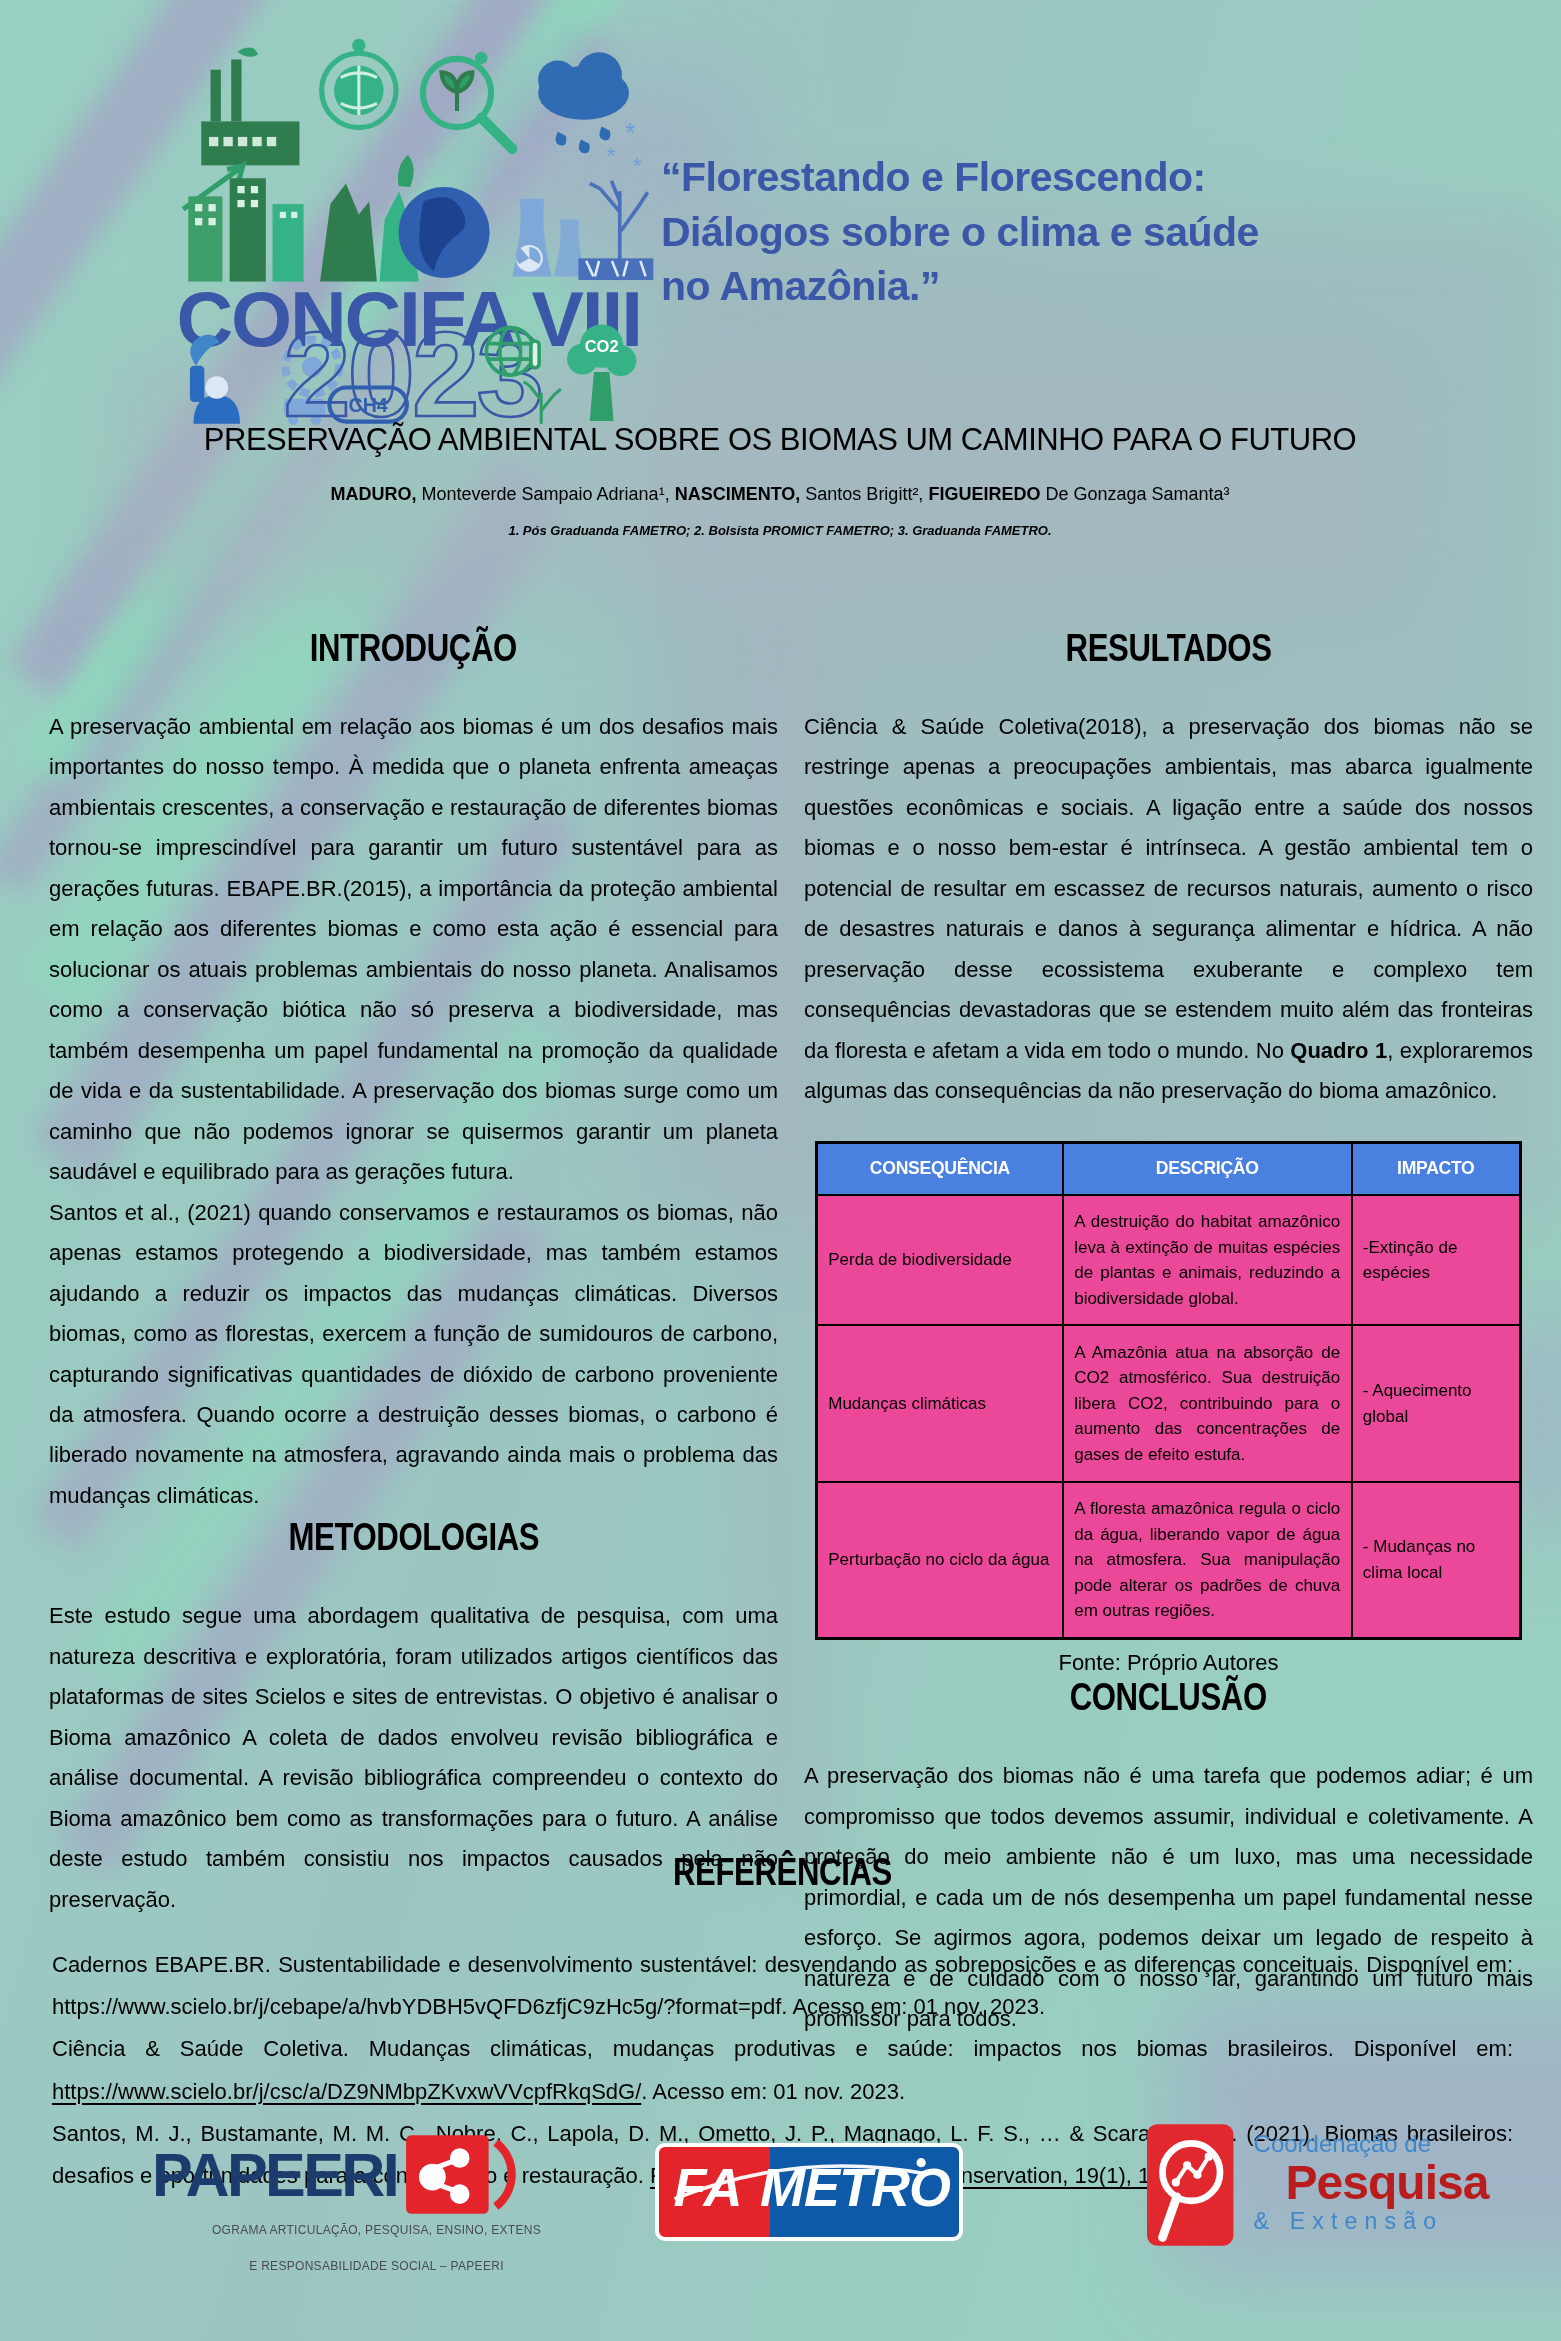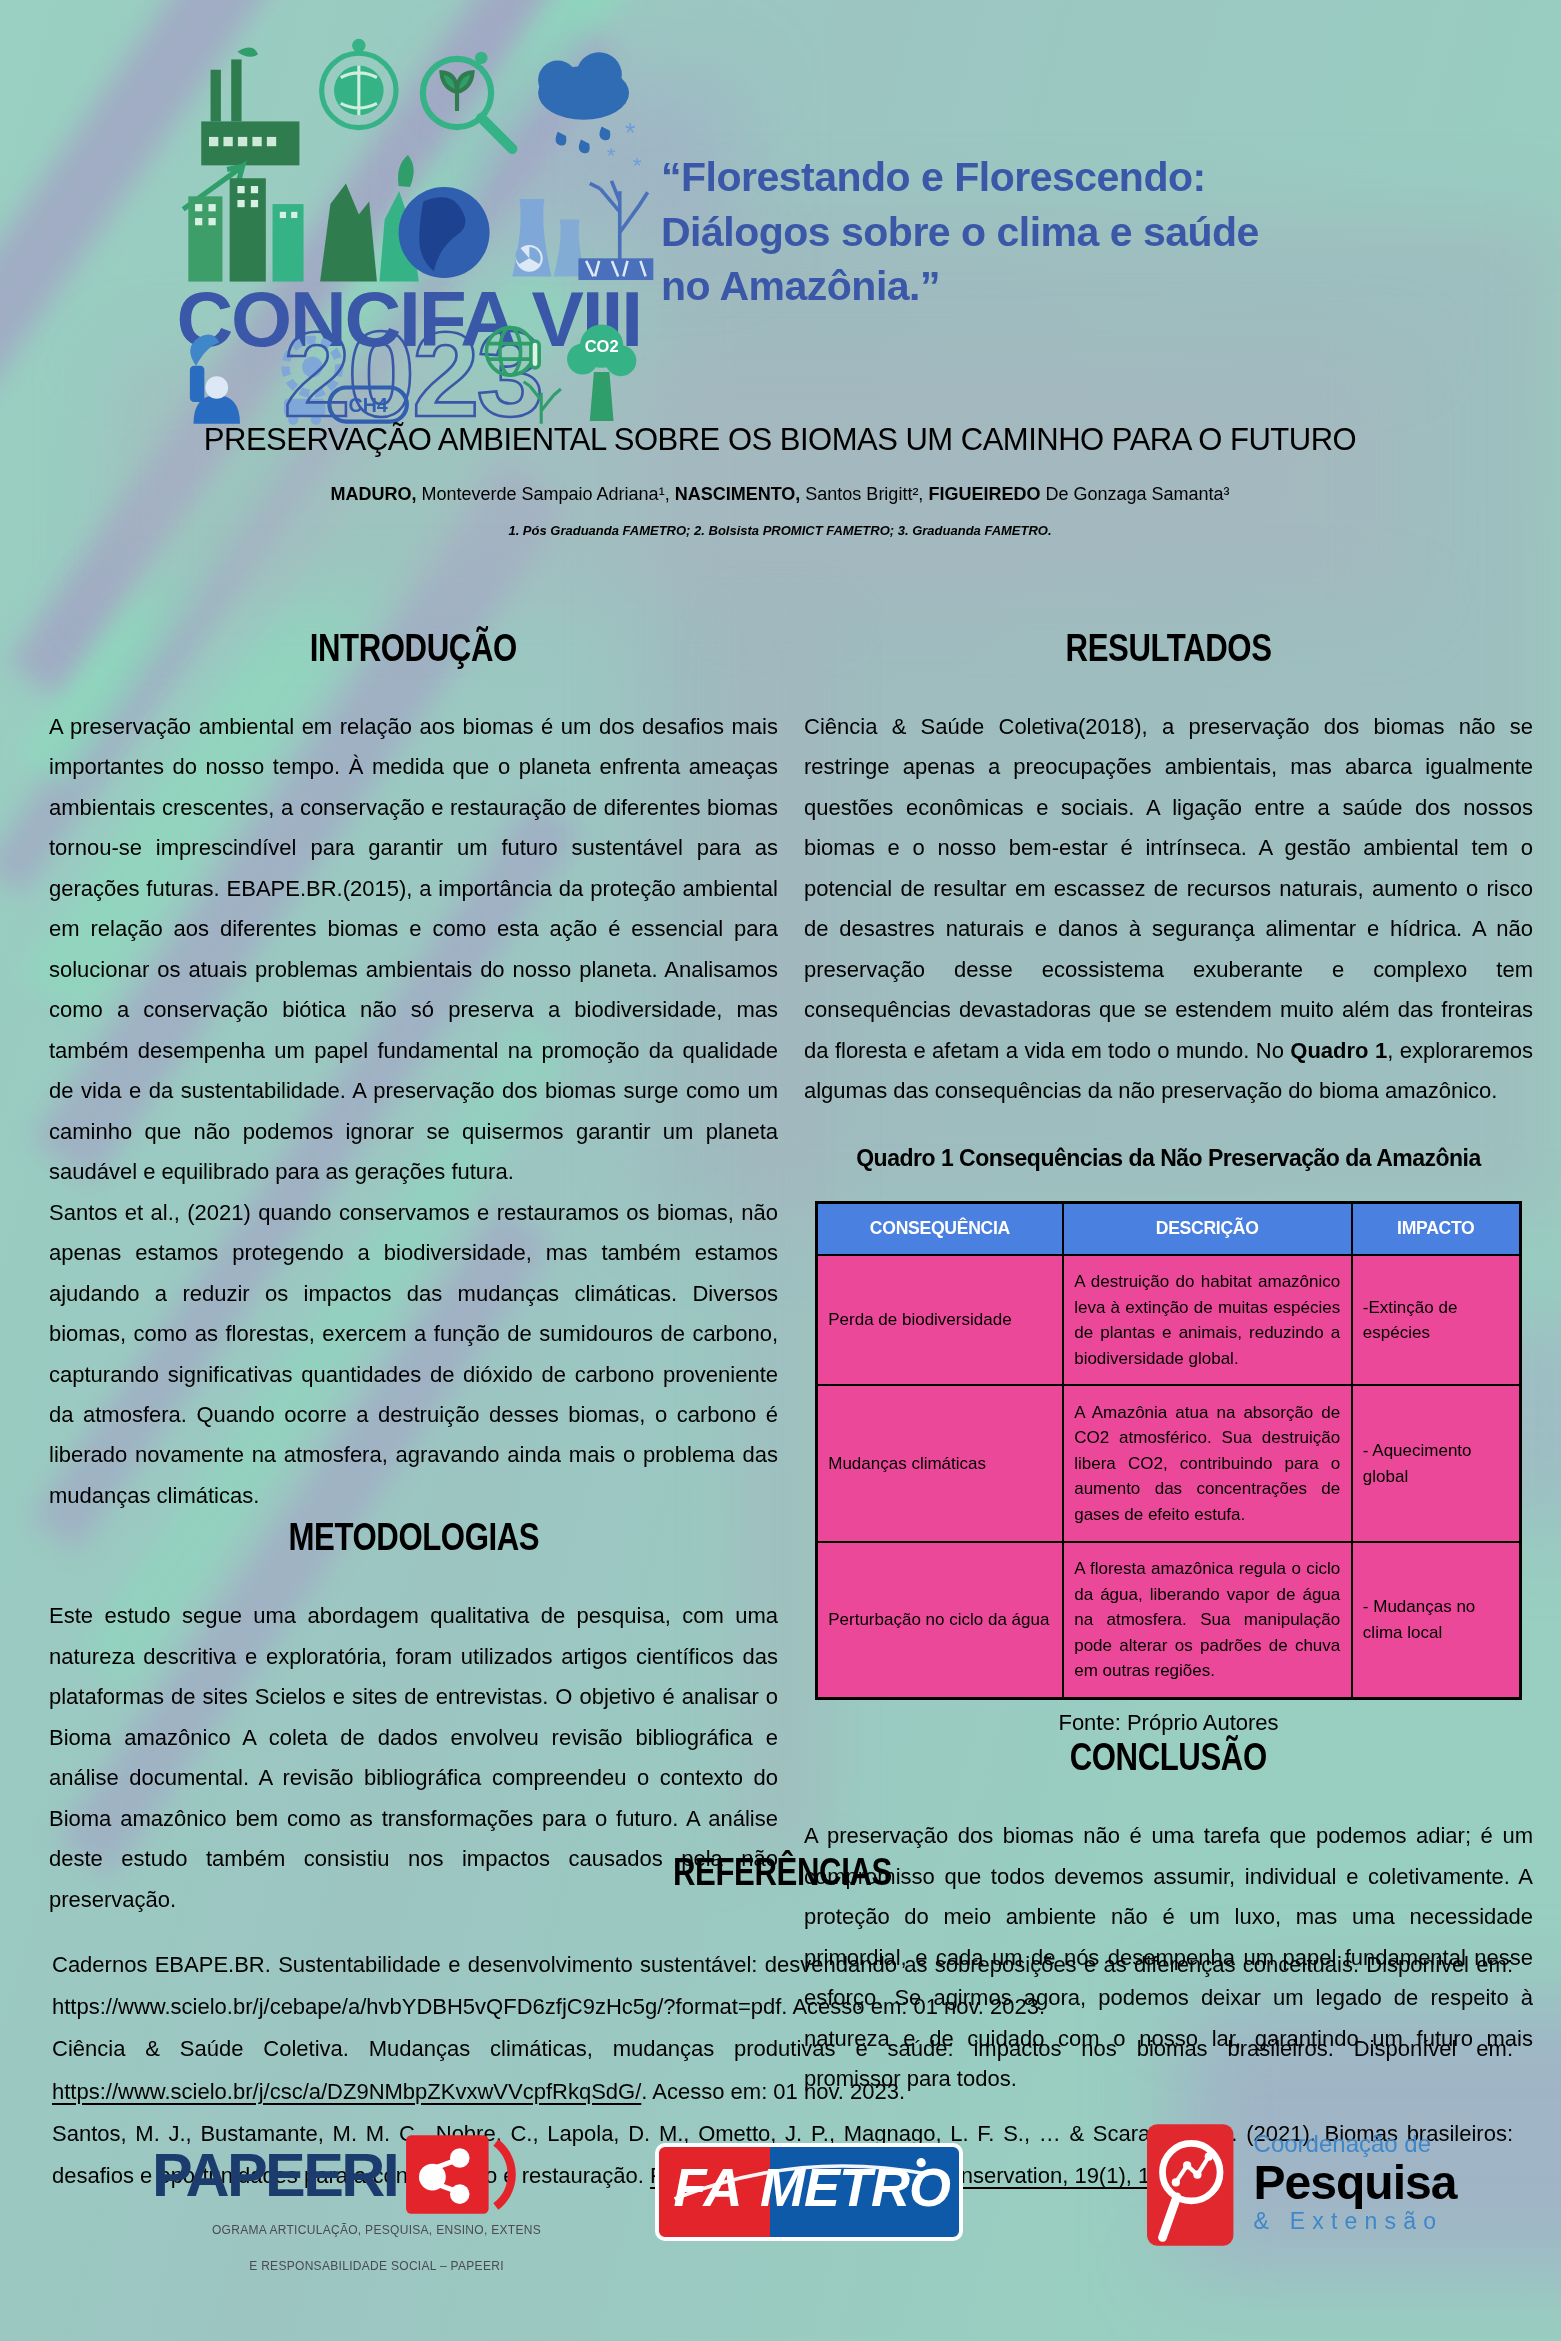--- a/index.html
+++ b/index.html
@@ -73,21 +73,21 @@
   .papeeri .sub{margin-top:5.2px;font-size:12px;color:#4a4a55;letter-spacing:0.3px;text-align:center;width:449px;line-height:1.5;}
   .fametro{position:absolute;left:655px;top:36px;width:300px;height:90px;border-radius:10px;
     border:4.6px solid #fff;overflow:hidden;
     background:linear-gradient(90deg,#e3242b 0 37%,#0f5aa8 37% 100%);}
   .fametro .fa{position:absolute;left:14.5px;top:9.3px;font-size:54px;font-style:italic;font-weight:700;color:#fff;}
   .fametro .metro{position:absolute;left:101px;top:9.3px;font-size:54px;font-style:italic;font-weight:700;color:#fff;letter-spacing:-1px;}
   .fametro svg{position:absolute;left:0;top:0;}
   .pesquisa{position:absolute;left:1146px;top:15.5px;display:flex;gap:17.6px;align-items:flex-start;}
   .pesquisa .txt{padding-top:7.2px;}
   .pesq-l1{font-size:24px;color:#3f87c9;}
-  .pesq-l2{font-size:48px;font-weight:700;color:#000000;line-height:1.05;letter-spacing:-1px;}
+  .pesq-l2{font-size:48px;font-weight:700;color:#b91c1c;line-height:1.05;letter-spacing:-1px;margin-left:32px;}
   .pesq-l3{font-size:23px;color:#3f87c9;letter-spacing:7.2px;}
 </style>
 </head>
 <body>
 
 <div class="poster">
 
   <div class="bg">
     <div class="tint"></div>
     <div class="streak s0"></div>
@@ -235,21 +235,20 @@
       <h2 class="sec met-head"><span>METODOLOGIAS</span></h2>
       <p class="body">Este estudo segue uma abordagem qualitativa de pesquisa, com uma natureza descritiva e exploratória, foram utilizados artigos científicos das plataformas de sites Scielos e sites de entrevistas. O objetivo é analisar o Bioma amazônico A coleta de dados envolveu revisão bibliográfica e análise documental. A revisão bibliográfica compreendeu o contexto do Bioma amazônico bem como as transformações para o futuro. A análise deste estudo também consistiu nos impactos causados pela não preservação.</p>
     </section>
   </div>
 
   <div class="col right">
     <section>
       <h2 class="sec"><span>RESULTADOS</span></h2>
       <p class="body"><span>Ciência &amp; Saúde Coletiva(2018), a preservação dos biomas não se restringe apenas a preocupações ambientais, mas abarca igualmente questões econômicas e sociais. A ligação entre a saúde dos nossos biomas e o nosso bem-estar é intrínseca. A gestão ambiental tem o potencial de resultar em escassez de recursos naturais, aumento o risco de desastres naturais e danos à segurança alimentar e hídrica. A não preservação desse ecossistema exuberante e complexo tem consequências devastadoras que se estendem muito além das fronteiras da floresta e afetam a vida em todo o mundo. No </span><span style="font-weight: 700;">Quadro 1</span><span>, exploraremos algumas das consequências da não preservação do bioma amazônico.</span></p>
     </section>
-    <div class="quadro-title">Quadro 1 Consequências da Não Preservação da Amazônia</div>
     <table class="quadro">
       <colgroup>
           <col style="width:35%">
           <col style="width:41%">
           <col style="width:24%">
         </colgroup>
       <thead>
           <tr>
             <th>CONSEQUÊNCIA</th>
             <th>DESCRIÇÃO</th>

